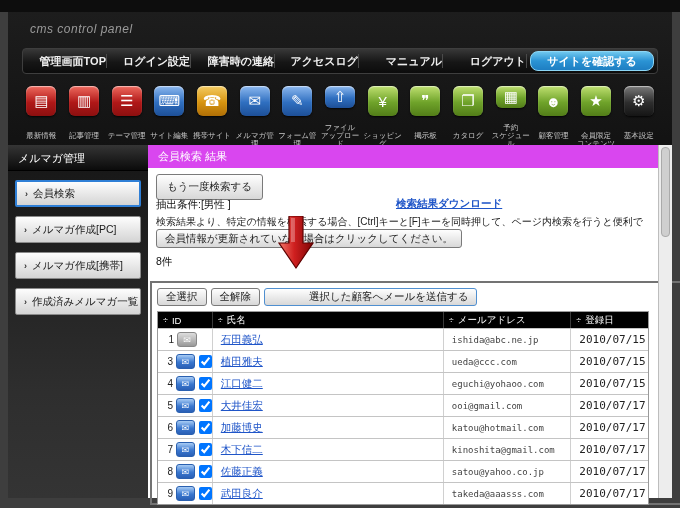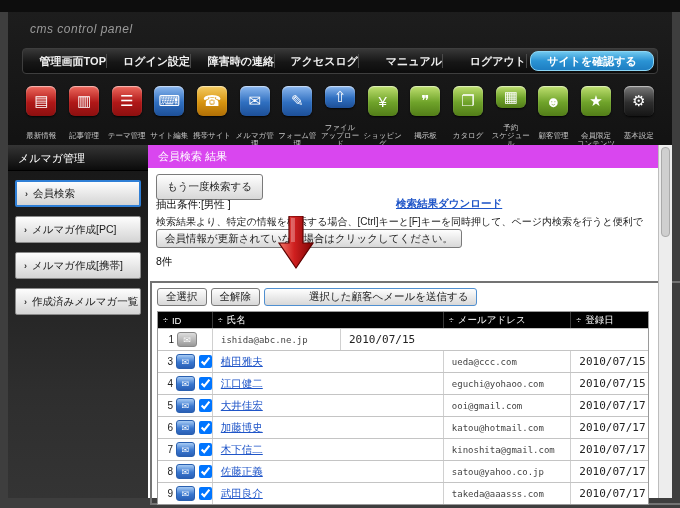--- a/index.html
+++ b/index.html
@@ -257,20 +257,23 @@
               <span class="sort-glyph">÷</span>
               <span>登録日</span>
             </div>
           </div>
 
           <div class="t-row">
             <div class="cell col-id">
               <span class="row-id">1</span>
               <span class="mail-btn disabled">✉</span>
             </div>
+            <div class="cell col-name">
+                <span class="name-link">石田義弘</span>
+              </div>
             <div class="cell col-mail">
                 <span class="email-text">ishida@abc.ne.jp</span>
               </div>
             <div class="cell col-date">
                 <span class="date-text">2010/07/15</span>
               </div>
           </div>
 
           <div class="t-row">
             <div class="cell col-id">

